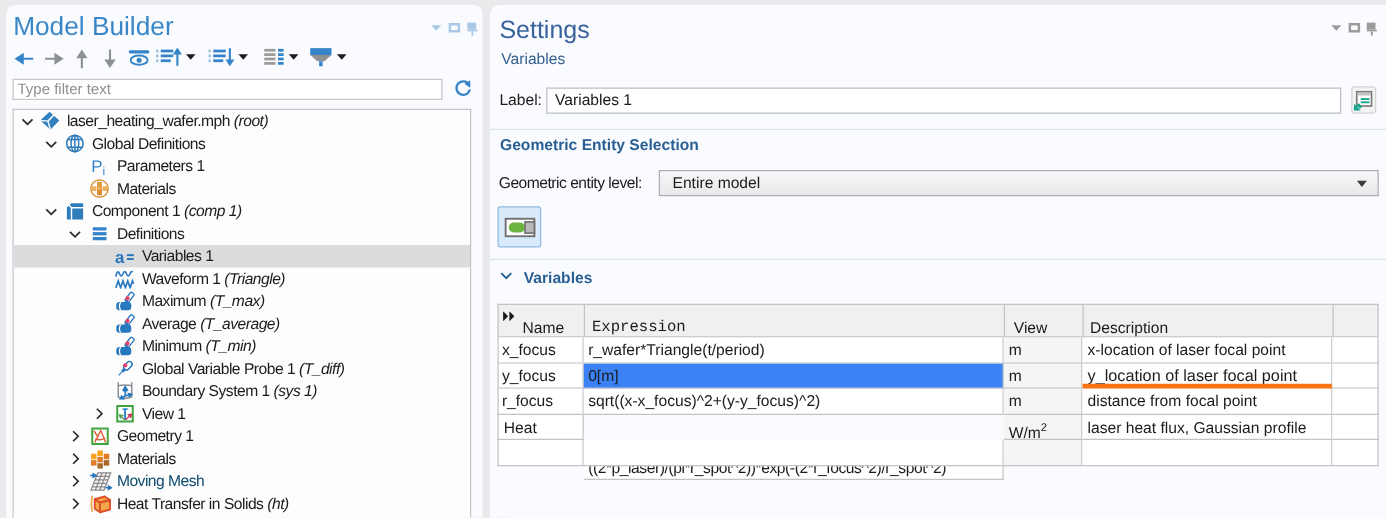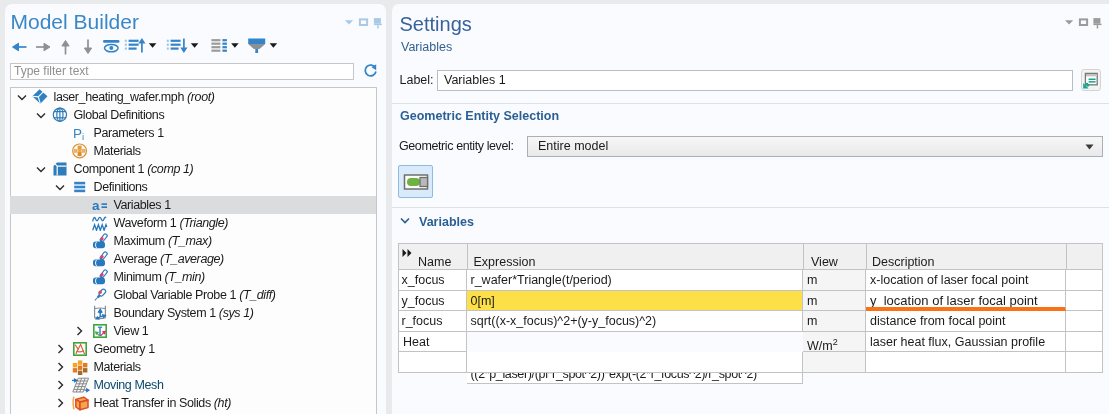--- a/index.html
+++ b/index.html
@@ -396,30 +396,30 @@
       <div class="abs" style="left:0;top:0;width:705px;height:27px;background:#f0f0f0;border:1px solid #c3c3c3;"></div>
       <div class="abs" style="left:68.5px;top:1px;width:1px;height:26px;background:#c3c3c3;"></div>
       <div class="abs" style="left:405px;top:1px;width:1px;height:26px;background:#c3c3c3;"></div>
       <div class="abs" style="left:468px;top:1px;width:1px;height:26px;background:#c3c3c3;"></div>
       <div class="abs" style="left:668px;top:1px;width:1px;height:26px;background:#c3c3c3;"></div>
       <svg class="abs" style="left:4px;top:6px;" width="11" height="8" viewBox="0 0 11 8">
         <polygon points="0.5,0 0.5,8 4.5,4" fill="#1a1a1a"></polygon>
         <polygon points="5.5,0 5.5,8 9.5,4" fill="#1a1a1a"></polygon>
       </svg>
       <div class="abs" style="left:20px;top:12px;font-size:12.5px;color:#1b1b1b;">Name</div>
-      <div class="abs" style="left:75.5px;top:12px;font-size:12.5px;color:#1b1b1b;">Expression</div>
+      <div class="abs" style="left:75.5px;top:12px;font-size:12.5px;color:#1b1b1b;font-family:Liberation Mono, monospace;">Expression</div>
       <div class="abs" style="left:413px;top:12px;font-size:12.5px;color:#1b1b1b;">View</div>
       <div class="abs" style="left:474px;top:12px;font-size:12.5px;color:#1b1b1b;">Description</div>
       <div class="abs" style="left:0px;top:27px;width:68.5px;height:20.6px;background:#fff;border-right:1px solid #c3c3c3;border-bottom:1px solid #c3c3c3;border-left:1px solid #c3c3c3;font-size:12.5px;color:#1b1b1b;line-height:20.6px;padding-left:2.5px;white-space:nowrap;overflow:hidden;">x_focus</div>
       <div class="abs" style="left:68.5px;top:27px;width:336.5px;height:20.6px;background:#fff;border-right:1px solid #c3c3c3;border-bottom:1px solid #c3c3c3;font-size:12.5px;color:#1b1b1b;line-height:20.6px;padding-left:4px;white-space:nowrap;overflow:hidden;">r_wafer*Triangle(t/period)</div>
       <div class="abs" style="left:405px;top:27px;width:63px;height:20.6px;background:#f5f5f5;border-right:1px solid #c3c3c3;border-bottom:1px solid #c3c3c3;font-size:12.5px;color:#1b1b1b;line-height:20.6px;padding-left:4px;white-space:nowrap;overflow:hidden;">m</div>
       <div class="abs" style="left:468px;top:27px;width:200px;height:20.6px;background:#fff;border-right:1px solid #c3c3c3;border-bottom:1px solid #c3c3c3;font-size:12.5px;color:#1b1b1b;line-height:20.6px;padding-left:4px;white-space:nowrap;overflow:hidden;">x-location of laser focal point</div>
       <div class="abs" style="left:668px;top:27px;width:37px;height:20.6px;background:#fff;border-right:1px solid #c3c3c3;border-bottom:1px solid #c3c3c3;font-size:12.5px;color:#1b1b1b;line-height:20.6px;padding-left:4px;white-space:nowrap;overflow:hidden;"></div>
       <div class="abs" style="left:0px;top:47.6px;width:68.5px;height:20.6px;background:#fff;border-right:1px solid #c3c3c3;border-bottom:1px solid #c3c3c3;border-left:1px solid #c3c3c3;font-size:12.5px;color:#1b1b1b;line-height:20.6px;padding-left:2.5px;white-space:nowrap;overflow:hidden;">y_focus</div>
-      <div class="abs" style="left:68.5px;top:47.6px;width:336.5px;height:20.6px;background:#fde047;border-right:1px solid #c3c3c3;border-bottom:1px solid #c3c3c3;font-size:12.5px;color:#1b1b1b;line-height:20.6px;padding-left:4px;white-space:nowrap;overflow:hidden;">0[m]</div>
+      <div class="abs" style="left:68.5px;top:47.6px;width:336.5px;height:20.6px;background:#3b82f6;border-right:1px solid #c3c3c3;border-bottom:1px solid #c3c3c3;font-size:12.5px;color:#1b1b1b;line-height:20.6px;padding-left:4px;white-space:nowrap;overflow:hidden;">0[m]</div>
       <div class="abs" style="left:405px;top:47.6px;width:63px;height:20.6px;background:#f5f5f5;border-right:1px solid #c3c3c3;border-bottom:1px solid #c3c3c3;font-size:12.5px;color:#1b1b1b;line-height:20.6px;padding-left:4px;white-space:nowrap;overflow:hidden;">m</div>
       <div class="abs" style="left:468px;top:47.6px;width:200px;height:20.6px;background:#fff;border-right:1px solid #c3c3c3;border-bottom:4px solid #f97316;font-size:13px;color:#1b1b1b;line-height:20.6px;padding-left:4px;white-space:nowrap;overflow:hidden;">y_location of laser focal point</div>
       <div class="abs" style="left:668px;top:47.6px;width:37px;height:20.6px;background:#fff;border-right:1px solid #c3c3c3;border-bottom:1px solid #c3c3c3;font-size:12.5px;color:#1b1b1b;line-height:20.6px;padding-left:4px;white-space:nowrap;overflow:hidden;"></div>
       <div class="abs" style="left:0px;top:68.2px;width:68.5px;height:20.6px;background:#fff;border-right:1px solid #c3c3c3;border-bottom:1px solid #c3c3c3;border-left:1px solid #c3c3c3;font-size:12.5px;color:#1b1b1b;line-height:20.6px;padding-left:2.5px;white-space:nowrap;overflow:hidden;">r_focus</div>
       <div class="abs" style="left:68.5px;top:68.2px;width:336.5px;height:20.6px;background:#fff;border-right:1px solid #c3c3c3;border-bottom:1px solid #c3c3c3;font-size:12.5px;color:#1b1b1b;line-height:20.6px;padding-left:4px;white-space:nowrap;overflow:hidden;">sqrt((x-x_focus)^2+(y-y_focus)^2)</div>
       <div class="abs" style="left:405px;top:68.2px;width:63px;height:20.6px;background:#f5f5f5;border-right:1px solid #c3c3c3;border-bottom:1px solid #c3c3c3;font-size:12.5px;color:#1b1b1b;line-height:20.6px;padding-left:4px;white-space:nowrap;overflow:hidden;">m</div>
       <div class="abs" style="left:468px;top:68.2px;width:200px;height:20.6px;background:#fff;border-right:1px solid #c3c3c3;border-bottom:1px solid #c3c3c3;font-size:12.5px;color:#1b1b1b;line-height:20.6px;padding-left:4px;white-space:nowrap;overflow:hidden;">distance from focal point</div>
       <div class="abs" style="left:668px;top:68.2px;width:37px;height:20.6px;background:#fff;border-right:1px solid #c3c3c3;border-bottom:1px solid #c3c3c3;font-size:12.5px;color:#1b1b1b;line-height:20.6px;padding-left:4px;white-space:nowrap;overflow:hidden;"></div>
       <div class="abs" style="left:0px;top:88.80000000000001px;width:68.5px;height:20.6px;background:#fff;border-right:1px solid #c3c3c3;border-bottom:1px solid #c3c3c3;border-left:1px solid #c3c3c3;font-size:12.5px;color:#1b1b1b;line-height:20.6px;padding-left:4px;white-space:nowrap;overflow:hidden;">Heat</div>
       <div class="abs" style="left:68.5px;top:88.80000000000001px;width:336.5px;height:20.6px;background:#fff;border-right:1px solid #c3c3c3;border-bottom:1px solid #c3c3c3;font-size:12.5px;color:#1b1b1b;line-height:20.6px;padding-left:4px;white-space:nowrap;overflow:hidden;margin-top:32px;"><span style="letter-spacing:-0.35px;">((2*p_laser)/(pi*r_spot^2))*exp(-(2*r_focus^2)/r_spot^2)</span></div>

